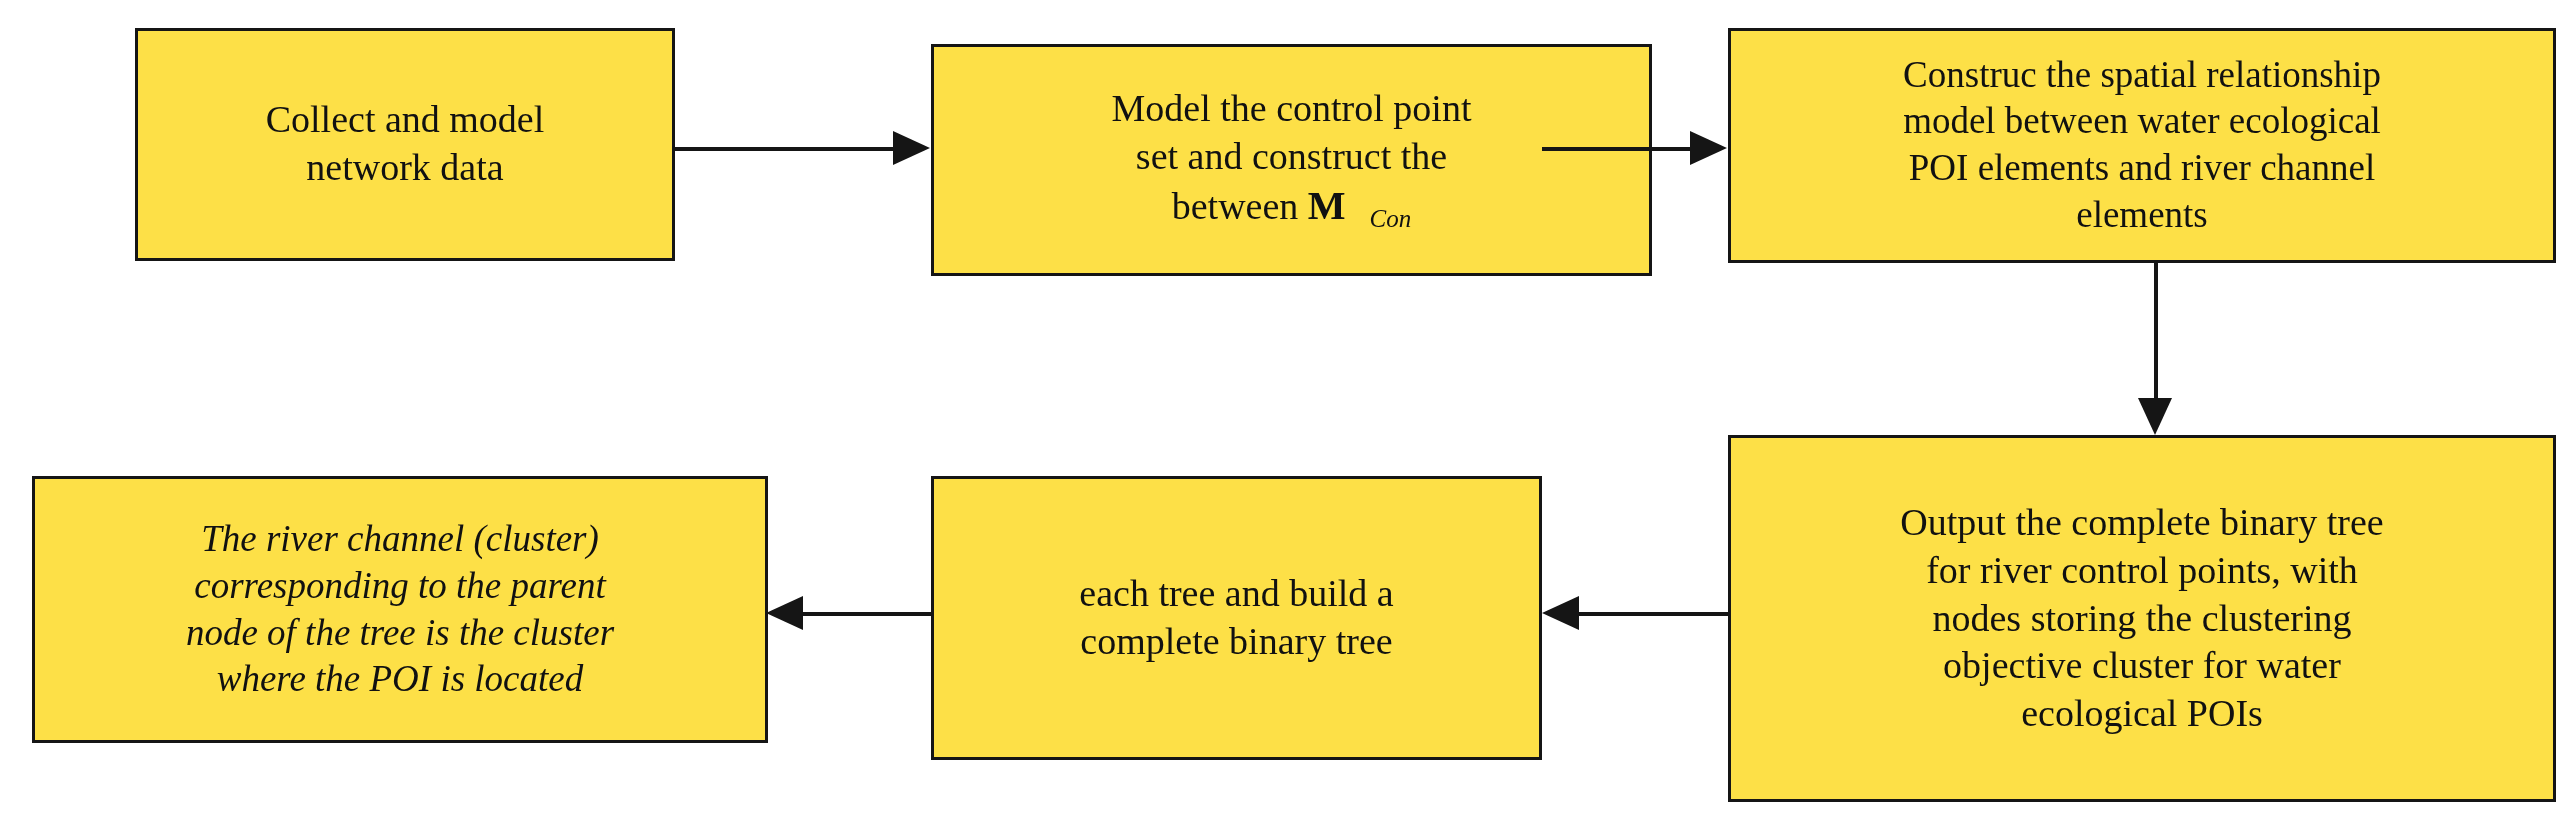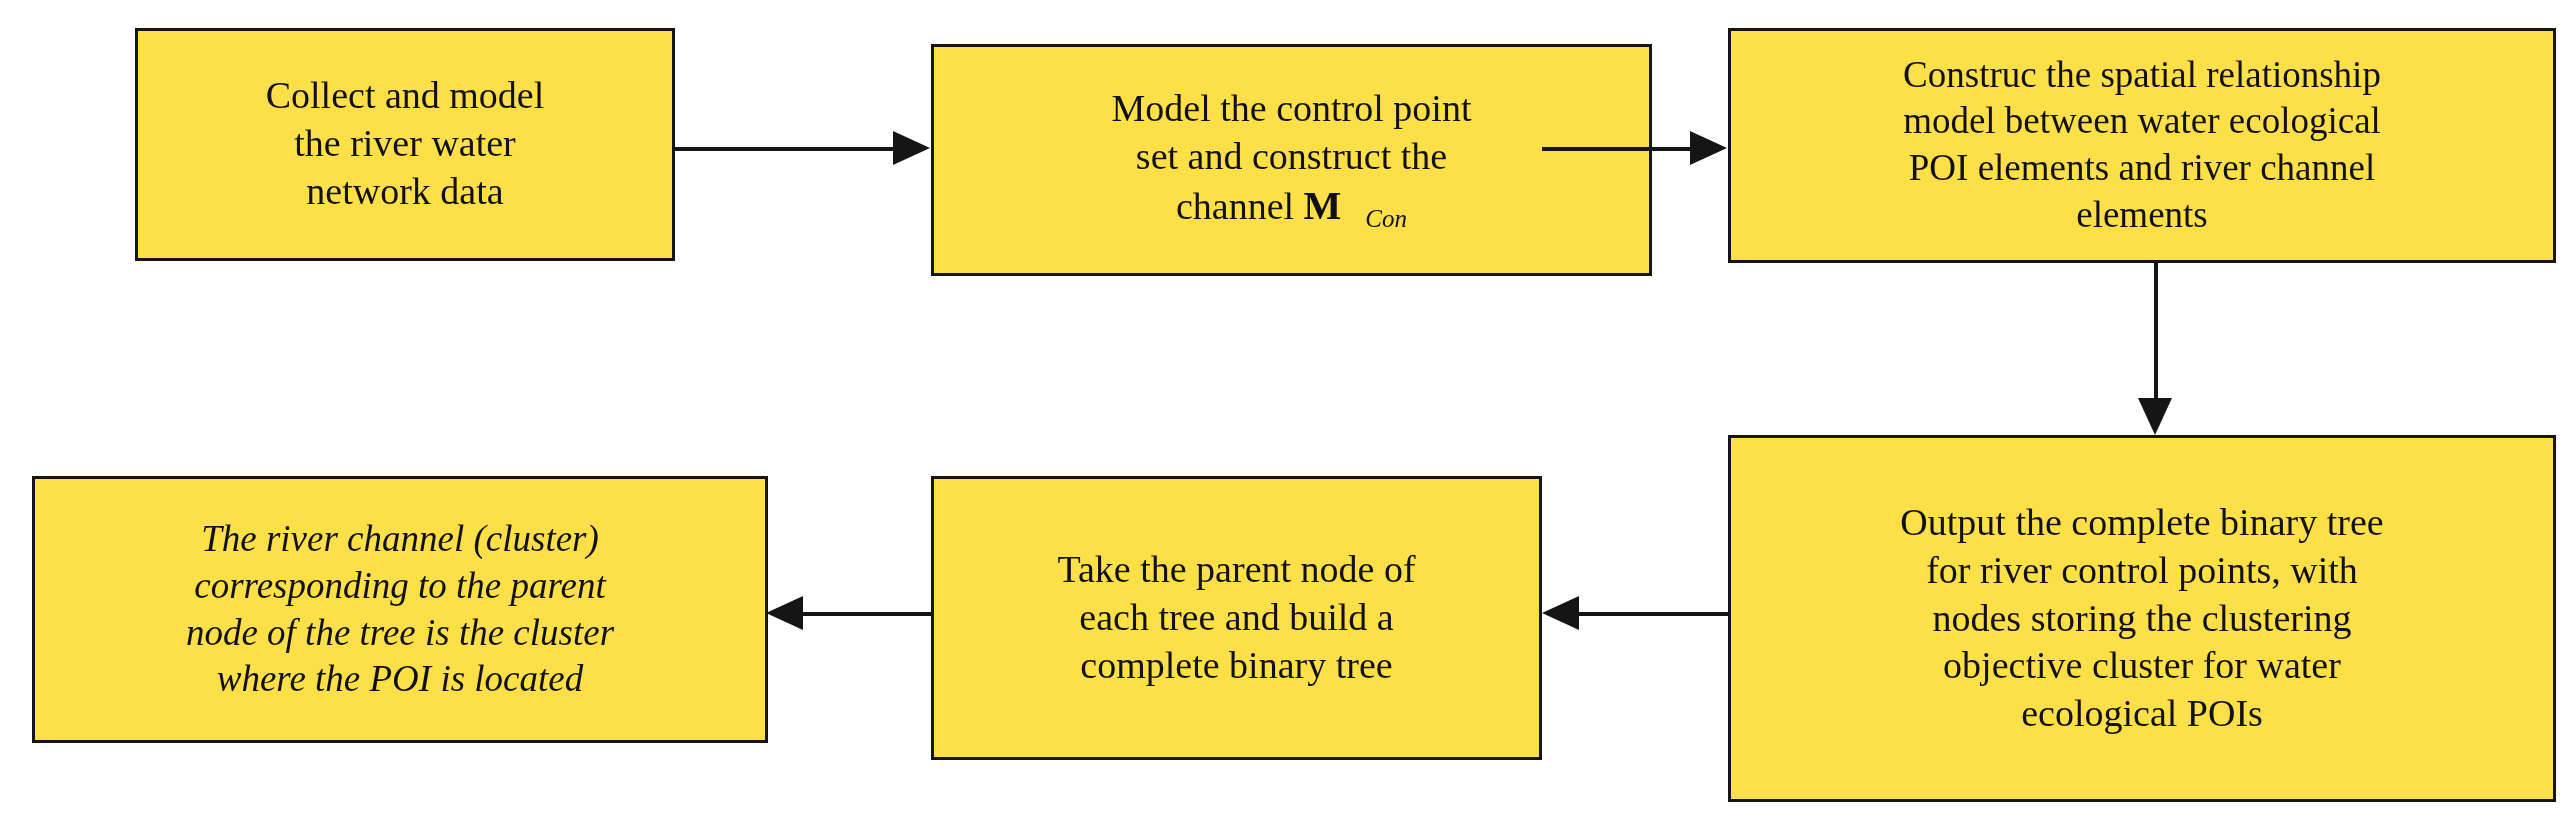--- a/index.html
+++ b/index.html
@@ -66,35 +66,34 @@
   }
 </style>
 </head>
 <body>
 
 <div id="canvas">
 
   <div class="node" style="left:135px; top:27.5px; width:540px; height:233px;">
     <span class="txt">
       <span class="line">Collect and model</span>
-      <span class="line">the river water</span>
       <span class="line">network data</span>
     </span>
   </div>
 
   <div class="edge">
     <div class="edge-line-h" style="left:675px; top:147px; width:222px;"></div>
     <div class="head head-right" style="left:893px; top:131px;"></div>
   </div>
 
   <div class="node" style="left:931px; top:44px; width:721px; height:232px;">
     <span class="txt">
       <span class="line">Model the control point</span>
       <span class="line">set and construct the</span>
-      <span class="line"><span>channel </span><span class="mvar">M</span><span class="msub">Con</span></span>
+      <span class="line"><span>between </span><span class="mvar">M</span><span class="msub">Con</span></span>
     </span>
   </div>
 
   <div class="edge">
     <div class="edge-line-h" style="left:1542px; top:147px; width:150px;"></div>
     <div class="head head-right" style="left:1690px; top:131px;"></div>
   </div>
 
   <div class="node" style="left:1728px; top:27.5px; width:828px; height:235px; font-size:37px;">
     <span class="txt">
@@ -120,21 +119,20 @@
     </span>
   </div>
 
   <div class="edge">
     <div class="edge-line-h" style="left:1578px; top:612px; width:152px;"></div>
     <div class="head head-left" style="left:1542px; top:596px;"></div>
   </div>
 
   <div class="node" style="left:931px; top:476px; width:611px; height:284px;">
     <span class="txt">
-      <span class="line">Take the parent node of</span>
       <span class="line">each tree and build a</span>
       <span class="line">complete binary tree</span>
     </span>
   </div>
 
   <div class="edge">
     <div class="edge-line-h" style="left:802px; top:612px; width:131px;"></div>
     <div class="head head-left" style="left:766px; top:596px;"></div>
   </div>
 

